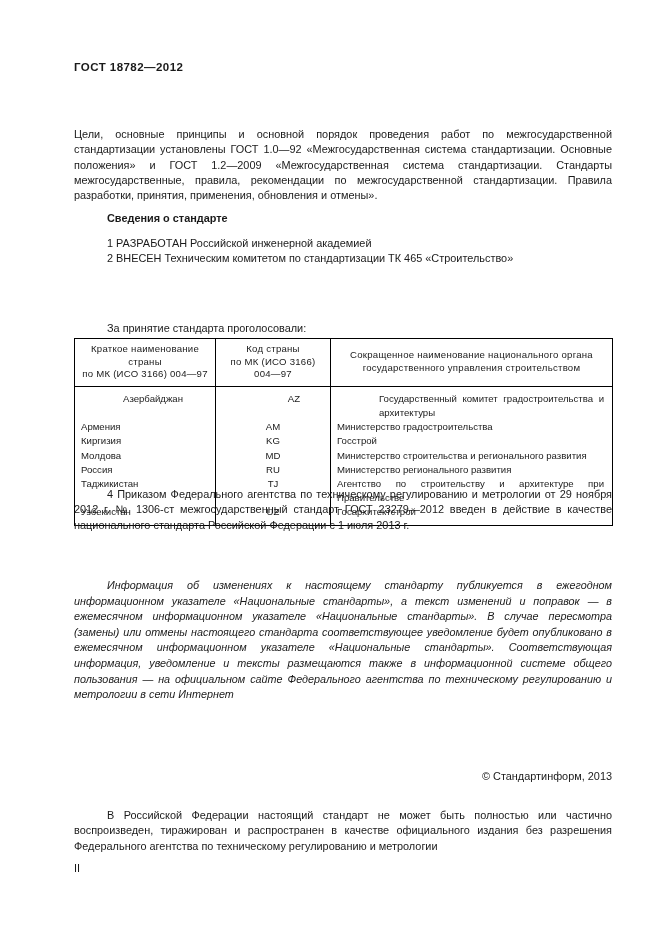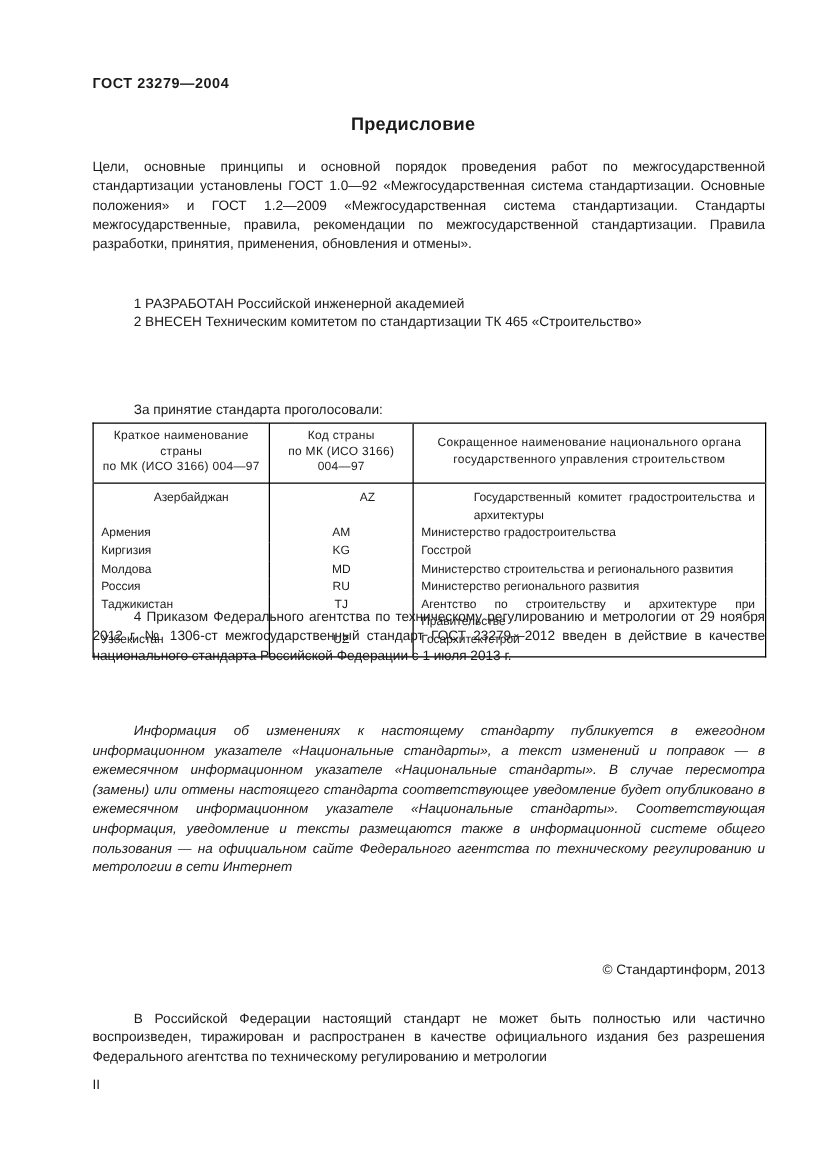--- a/index.html
+++ b/index.html
@@ -156,26 +156,26 @@
 
   
   .vote-table tr.tall td { height: 28px; }
   .vote-table tr.short td { height: 14px; }
 </style>
 </head>
 <body>
 
 <div class="page">
 
-  <div class="running-head">ГОСТ  23279—2004</div>
-
-  <div class="doc-title">Предисловие</div>
+  <div class="running-head">ГОСТ  18782—2012</div>
+
 
   <div class="tx intro">Цели, основные принципы и основной порядок проведения работ по межгосударственной стандартизации установлены ГОСТ 1.0—92 «Межгосударственная система стандартизации. Основные положения» и ГОСТ 1.2—2009 «Межгосударственная система стандартизации. Стандарты межгосударственные, правила, рекомендации по межгосударственной стандартизации. Правила разработки, принятия, применения, обновления и отмены».</div>
 
+  <div class="tx sec-head">Сведения о стандарте</div>
 
   <div class="tx item-1">1  РАЗРАБОТАН Российской инженерной академией</div>
 
   <div class="tx item-2">2  ВНЕСЕН Техническим комитетом по стандартизации ТК 465 «Строительство»</div>
 
 
   <div class="tx vote-lead">За принятие стандарта проголосовали:</div>
 
   <table class="vote-table">
     <colgroup>

